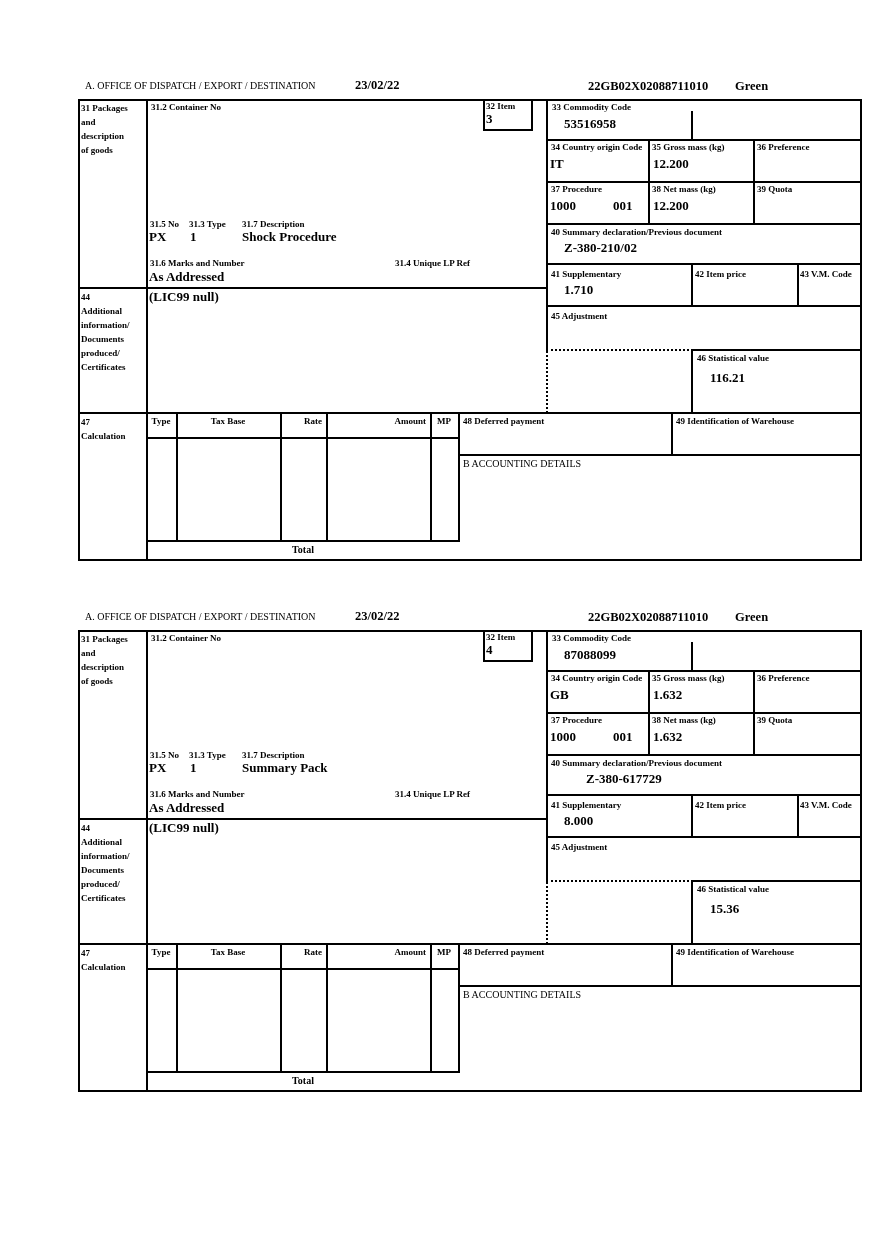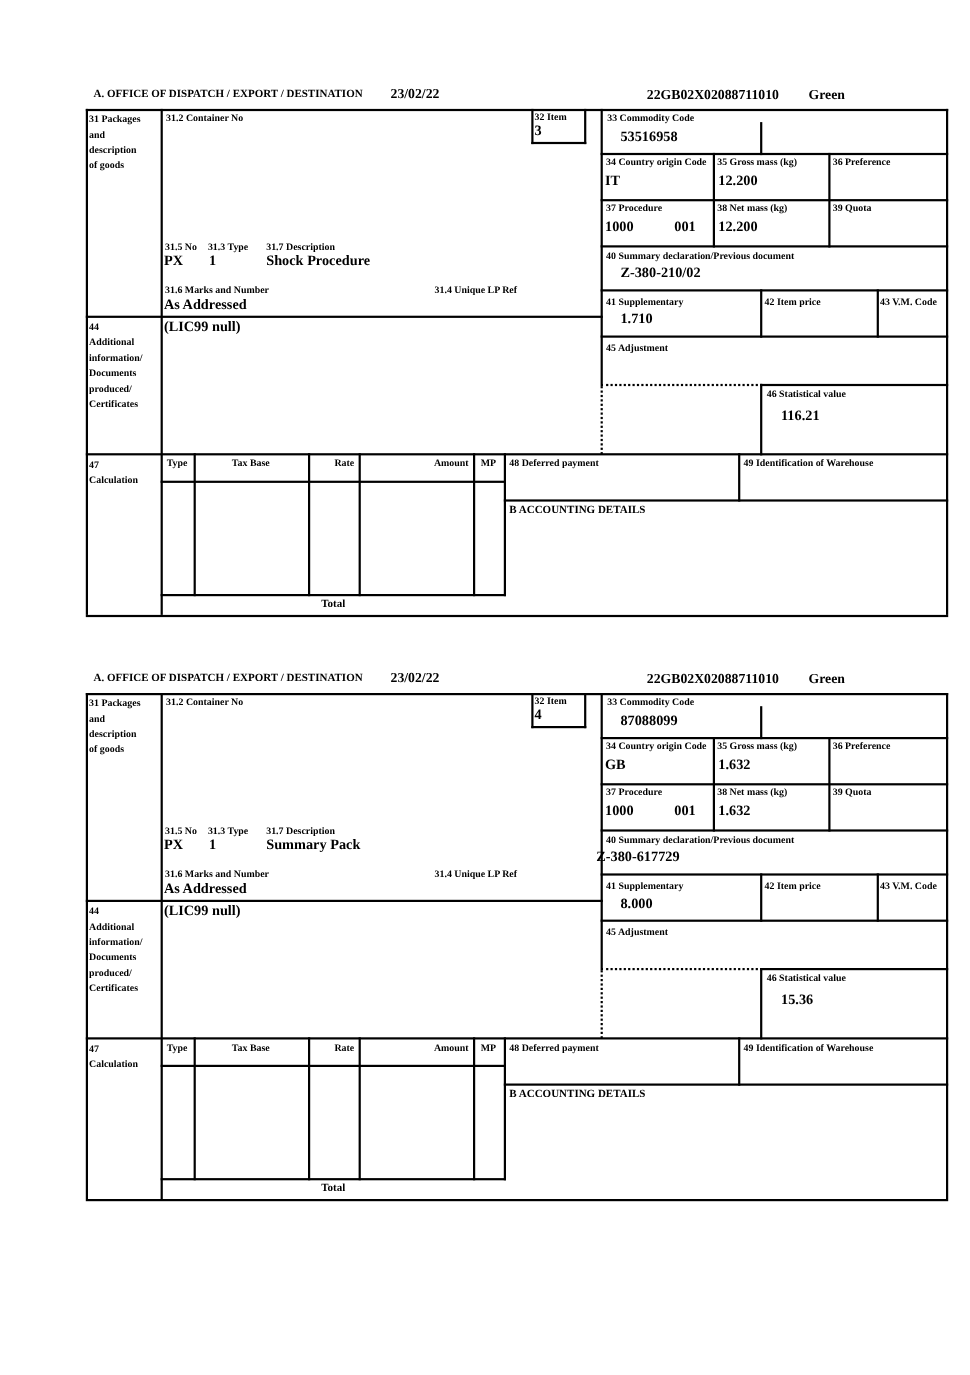--- a/index.html
+++ b/index.html
@@ -7,21 +7,21 @@
   .form{position:absolute;left:0;width:882px;height:531px;}
   .ln{position:absolute;background:#000;}
   .ln.h{height:2px;}
   .ln.v{width:2px;}
   .ln.dh{background:none;height:0;border-top:2px dotted #000;}
   .ln.dv{background:none;width:0;border-left:2px dotted #000;}
   .t{position:absolute;white-space:nowrap;}
   .lbl{font-size:9px;font-weight:bold;}
   .val{font-size:13px;font-weight:bold;}
   .hv{font-size:12.5px;font-weight:bold;}
-  .hl{font-size:10px;font-weight:bold;}
+  .hl{font-size:10px;font-weight:normal;}
   .sm{font-size:10px;font-weight:bold;}
   .ml{white-space:pre-line;line-height:14px;}
   .ctr{text-align:center;}
   .rt{text-align:right;}
 </style>
 </head>
 <body>
 
 <div class="form" style="top:0">
 
@@ -193,21 +193,21 @@
   <div class="t lbl" style="left:652px;top:142px">35 Gross mass (kg)</div>
   <div class="t val" style="left:653px;top:156px">1.632</div>
   <div class="t lbl" style="left:757px;top:142px">36 Preference</div>
   <div class="t lbl" style="left:551px;top:184px">37 Procedure</div>
   <div class="t val" style="left:550px;top:198px">1000</div>
   <div class="t val" style="left:613px;top:198px">001</div>
   <div class="t lbl" style="left:652px;top:184px">38 Net mass (kg)</div>
   <div class="t val" style="left:653px;top:198px">1.632</div>
   <div class="t lbl" style="left:757px;top:184px">39 Quota</div>
   <div class="t lbl" style="left:551px;top:227px">40 Summary declaration/Previous document</div>
-  <div class="t val" style="left:542px;top:240px">Z-380-617729</div>
+  <div class="t val" style="left:586px;top:240px">Z-380-617729</div>
   <div class="t lbl" style="left:551px;top:269px">41 Supplementary</div>
   <div class="t val" style="left:564px;top:282px">8.000</div>
   <div class="t lbl" style="left:695px;top:269px">42 Item price</div>
   <div class="t lbl" style="left:800px;top:269px">43 V.M. Code</div>
   <div class="t lbl" style="left:551px;top:311px">45 Adjustment</div>
   <div class="t lbl" style="left:697px;top:353px">46 Statistical value</div>
   <div class="t val" style="left:710px;top:370px">15.36</div>
 
   <div class="t lbl ml" style="left:81px;top:290px;width:62px">44
 Additional

